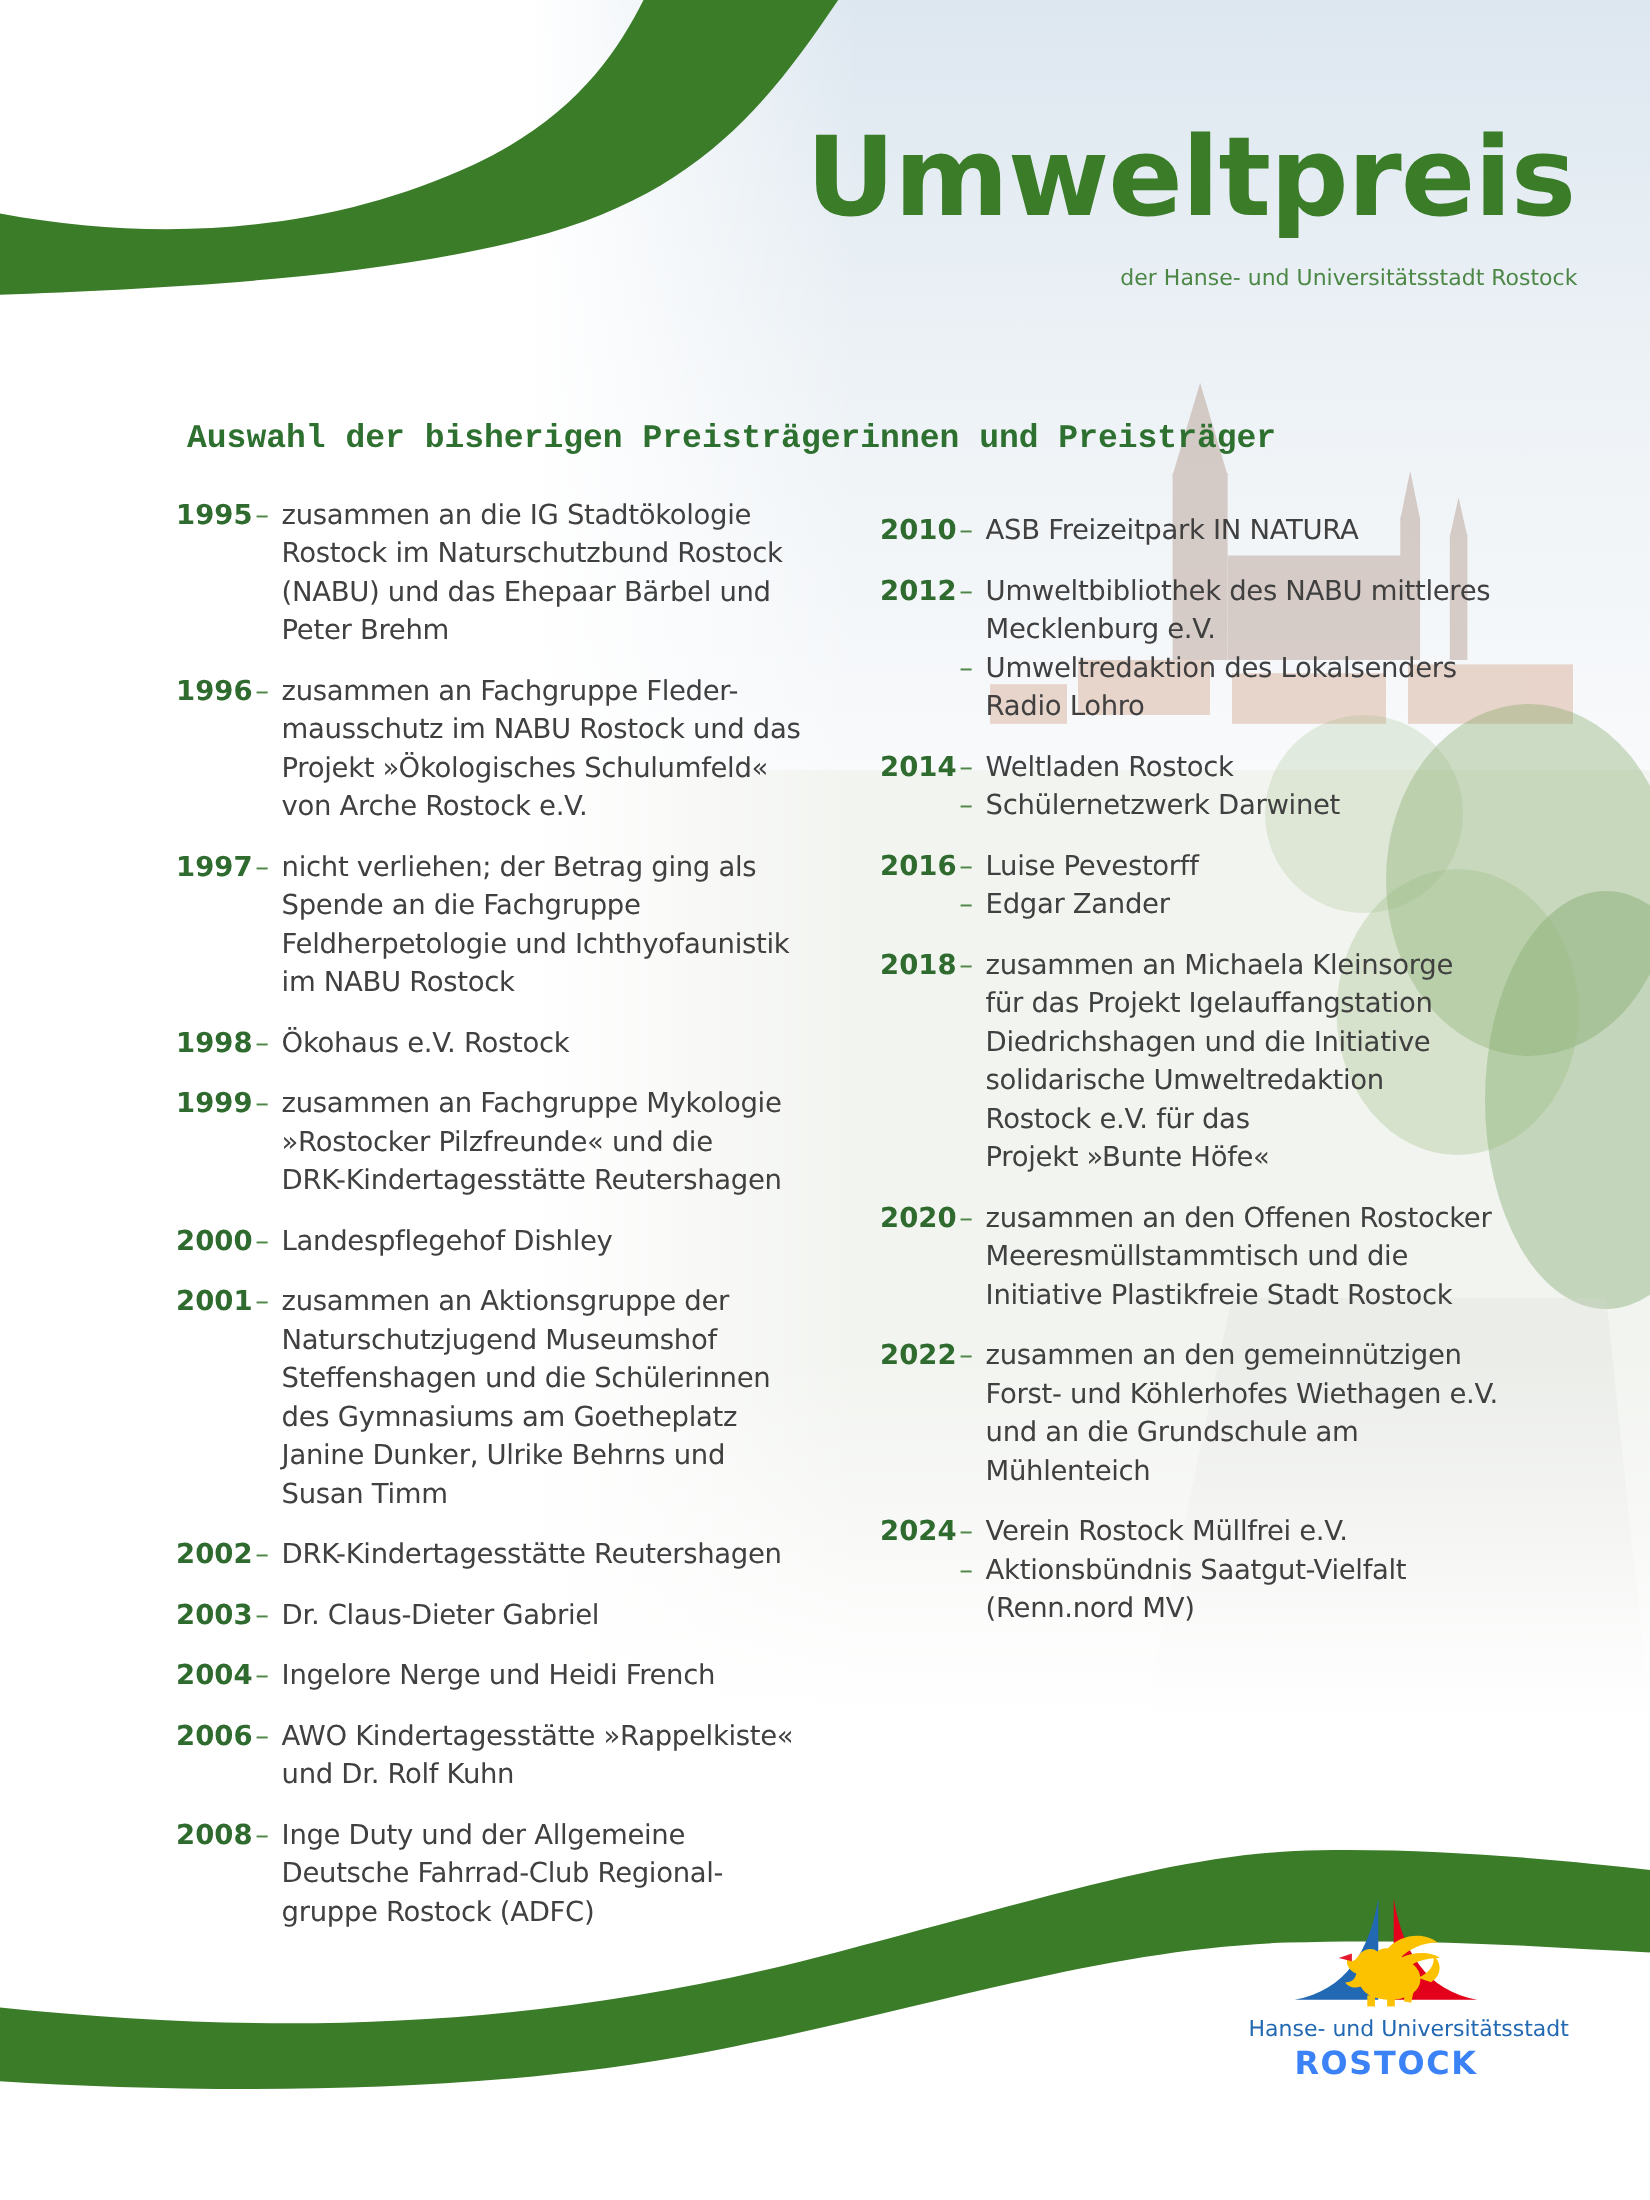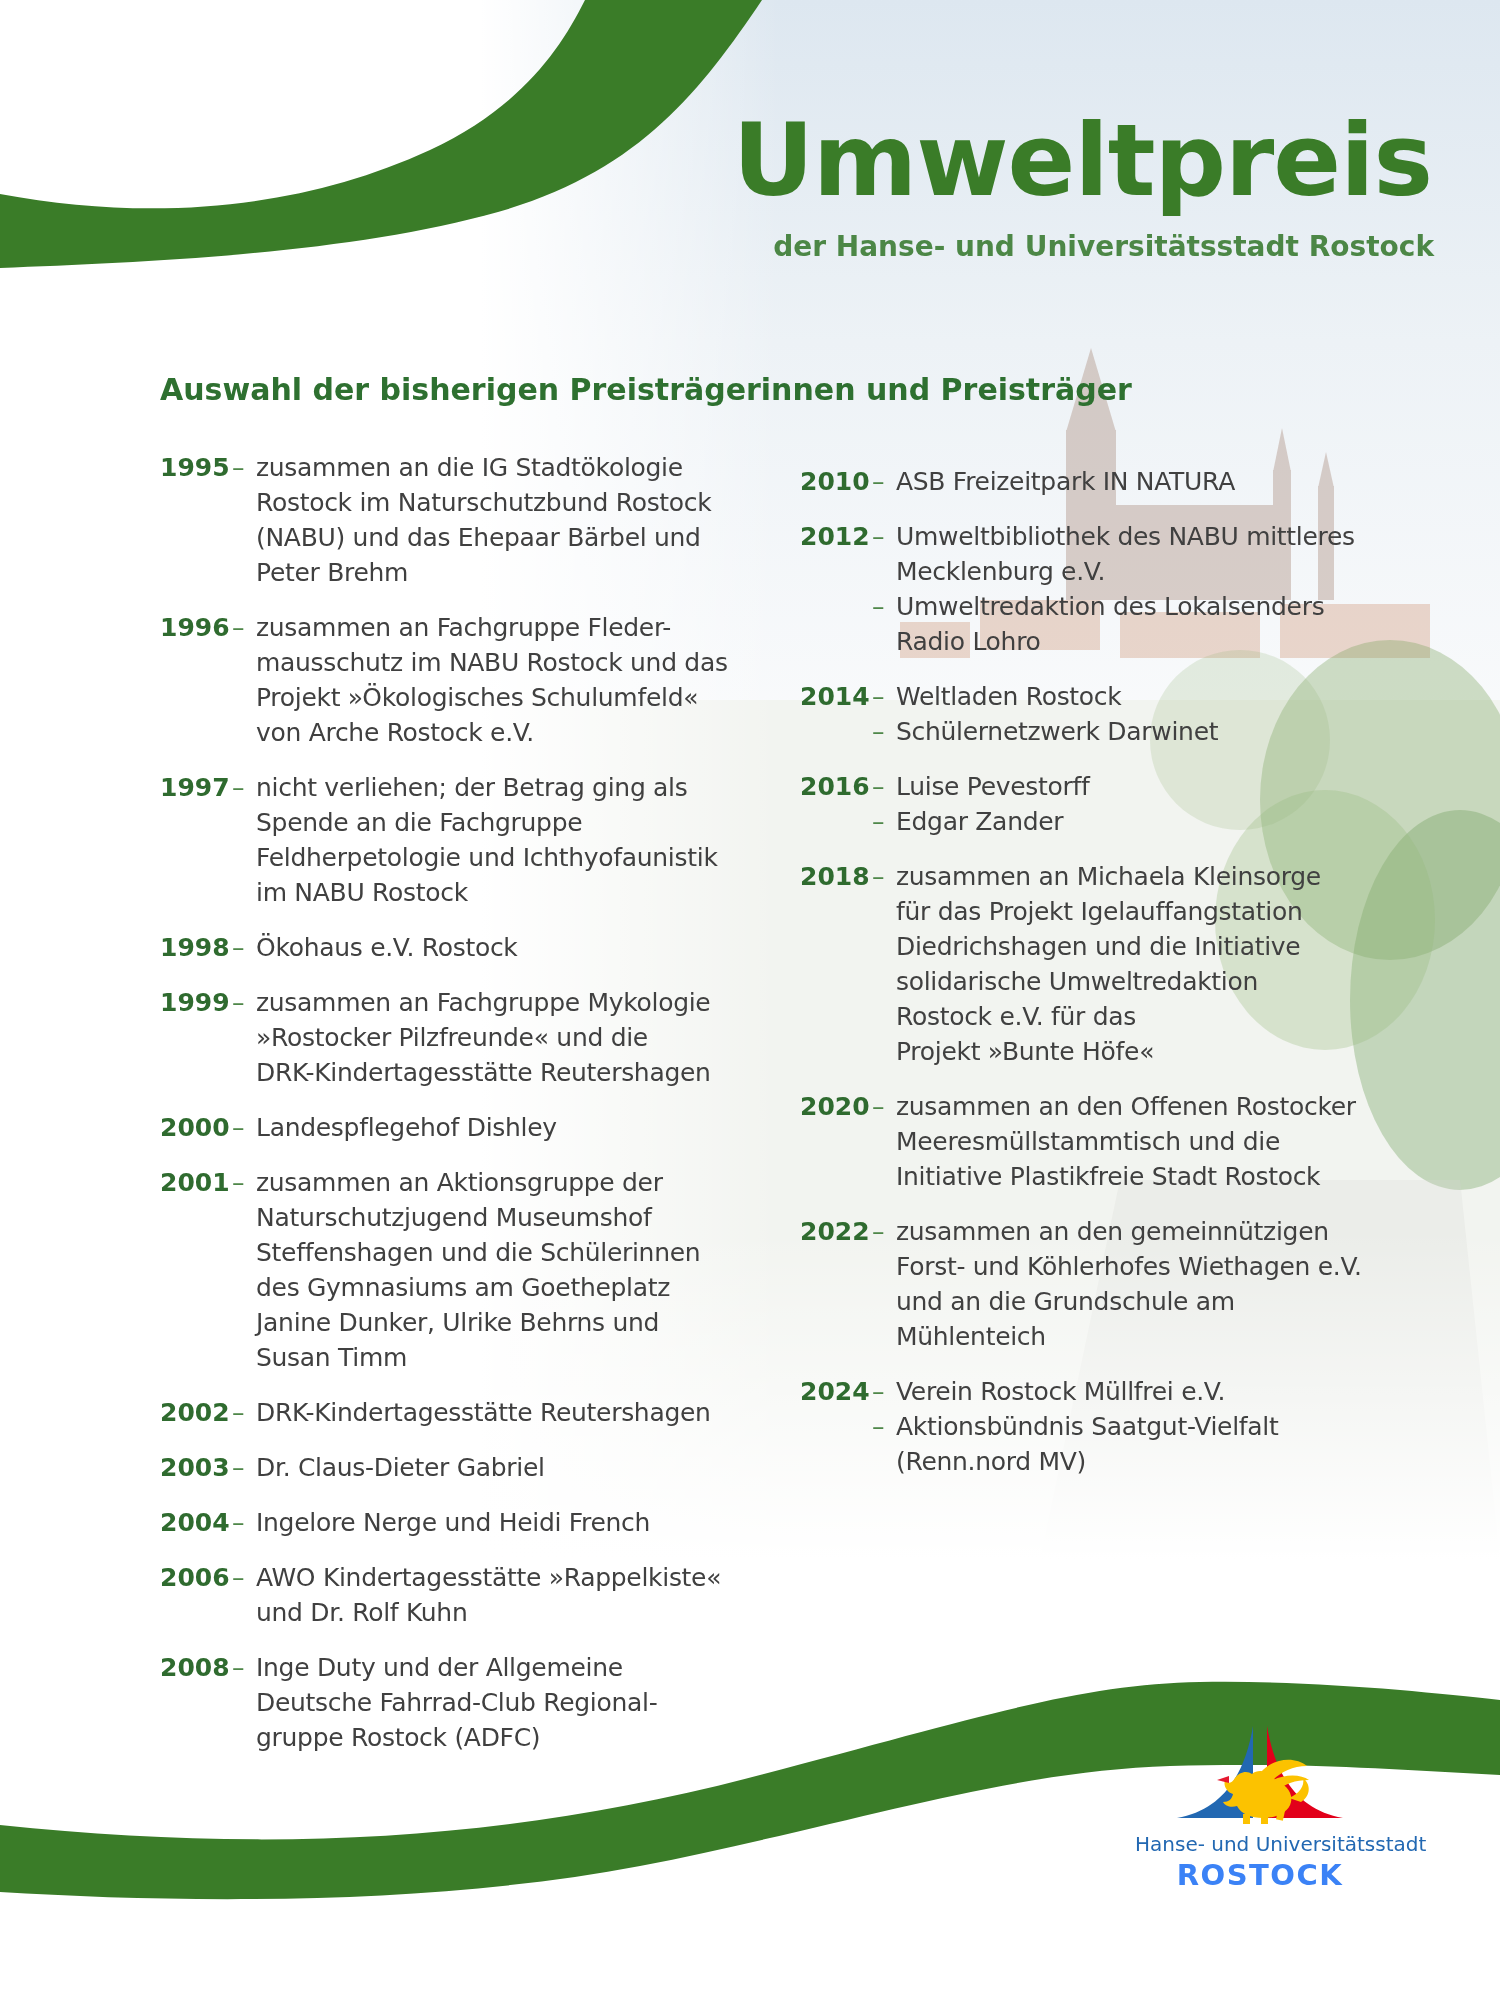--- a/index.html
+++ b/index.html
@@ -10,26 +10,26 @@
   svg{display:block;}
   .photo{position:absolute;left:480px;top:0;z-index:1;}
   .wave-top{position:absolute;left:0;top:0;z-index:2;}
   .wave-bottom{position:absolute;left:0;top:1620px;z-index:2;}
   .content{position:absolute;left:0;top:0;width:1500px;height:1954px;z-index:3;}
   .title{
     position:absolute;right:68px;top:108px;margin:0;
     font-size:100px;line-height:1.05;font-weight:bold;color:#3a7c28;letter-spacing:-1px;white-space:nowrap;
   }
   .subtitle{
-    position:absolute;right:66px;top:230px;margin:0;
-    font-size:28px;color:#4c8746;white-space:nowrap;font-weight:bold;
+    position:absolute;right:66px;top:240px;margin:0;
+    font-size:20px;color:#4c8746;white-space:nowrap;font-weight:normal;
   }
   .heading{
-    position:absolute;left:160px;top:372px;margin:0;
-    font-size:30px;font-weight:bold;color:#2e7030;white-space:nowrap;
+    position:absolute;left:160px;top:372px;margin:10px;
+    font-size:30px;font-weight:bold;color:#2e7030;white-space:nowrap;font-family:Liberation Mono, monospace;
   }
   .col{position:absolute;width:620px;}
   .col-left{left:160px;top:450px;}
   .col-right{left:800px;top:464px;}
   .entry{display:flex;margin-bottom:20px;}
   .year{flex:0 0 72px;font-weight:bold;color:#2f6b2f;font-size:25px;line-height:35px;}
   .items{flex:1;}
   .item{display:flex;}
   .dash{flex:0 0 24px;color:#4f8749;font-size:25px;line-height:35px;}
   .lines{flex:1;}

